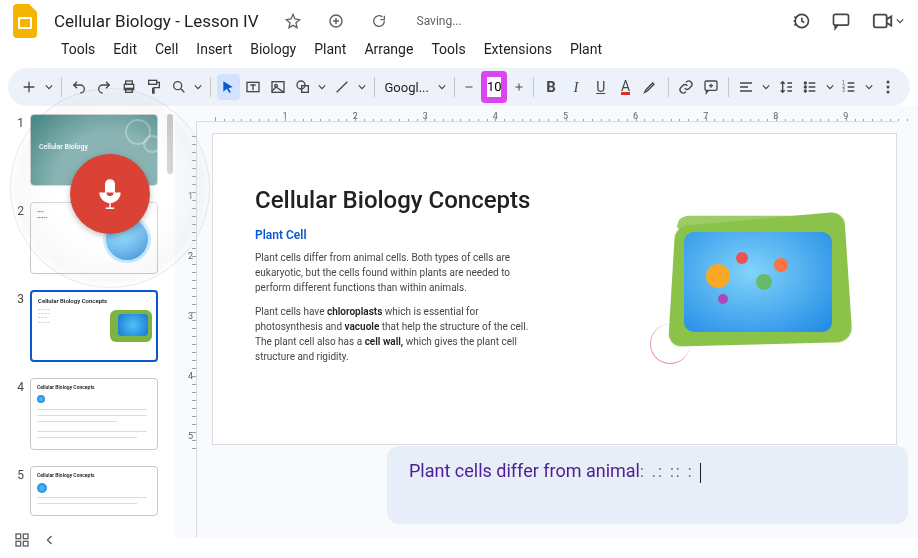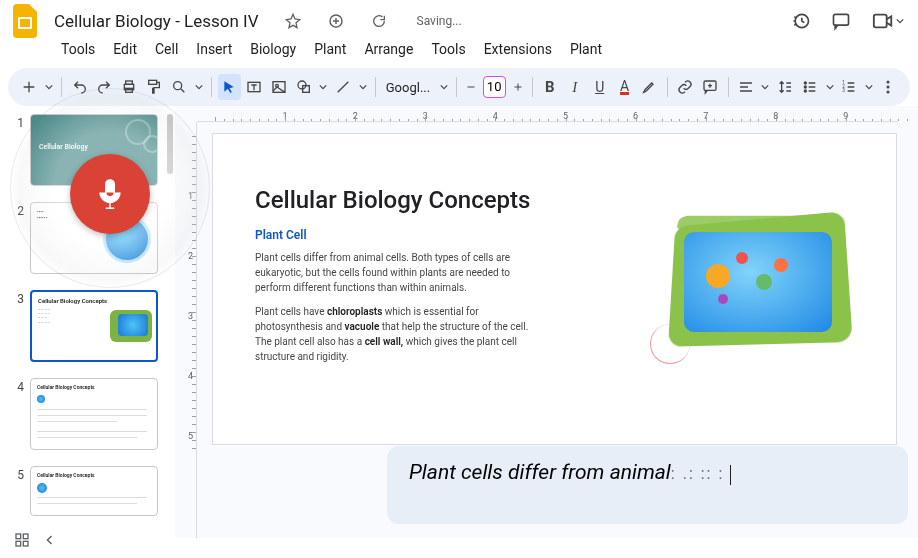--- a/index.html
+++ b/index.html
@@ -23,21 +23,21 @@
     
     .menubar { display:flex; gap: 4px; padding: 2px 0 2px 54px; font-size:14px; color:#1f1f1f; }
     .menubar div { padding: 3px 7px; cursor:pointer; border-radius:4px; }
 
     
     .toolbar { margin: 6px 8px 0 8px; background:#edf2fa; border-radius: 24px; height: 38px; display:flex; align-items:center; padding: 0 10px; gap: 2px; }
     .tb-btn { width:26px; height:26px; display:flex;align-items:center;justify-content:center; cursor:pointer; color:#444746; border-radius:4px;}
     .tb-sep { width:1px; height:20px; background:#c7c7c7; margin:0 4px; }
     .tb-drop { width:14px; display:flex;align-items:center;justify-content:center; color:#444746; cursor:pointer;}
     .fontbox { width:60px; font-size:13px; color:#1f1f1f; padding:0 4px; }
-    .sizebox { width:26px; height:22px; border:1px solid #d946ef; border-radius:4px; font-size:13px; text-align:center; line-height:20px; background:#fff; margin:0 2px;}
+    .sizebox { width:26px; height:32px; border:6px solid #d946ef; border-radius:4px; font-size:13px; text-align:center; line-height:20px; background:#fff; margin:0 2px;}
     .select-active { background:#d3e3fd; }
 
     
     .main { display:flex; height: calc(100% - 126px); }
     .thumb-panel { width: 175px; padding: 8px 4px 0 8px; overflow:hidden; position:relative; }
     .thumb-row { display:flex; align-items:flex-start; margin-bottom: 16px; }
     .thumb-num { width:16px; font-size:12px; color:#444746; padding-top:2px; text-align:right; margin-right:6px;}
     .thumb { width: 128px; height: 72px; border:1px solid #c7c7c7; border-radius:4px; background:#fff; overflow:hidden; position:relative; }
     .thumb.selected { border:2px solid #0b57d0; }
     .thumb-scrollbar { position:absolute; right:2px; top:8px; width:6px; height:60px; background:#c4c7c5; border-radius:3px; }
@@ -84,21 +84,21 @@
     .cell-interior { position:absolute; left:28px; top:28px; width:148px; height:100px; background: radial-gradient(ellipse at 45% 40%, #81d4fa, #1e88e5); border-radius:10px; }
     .organelle { position:absolute; border-radius:50%; }
     .o1 { left:50px; top:60px; width:24px; height:24px; background:#f9a825; }
     .o2 { left:80px; top:48px; width:12px; height:12px; background:#ef5350; }
     .o3 { left:100px; top:70px; width:16px; height:16px; background:#66bb6a; }
     .o4 { left:62px; top:90px; width:10px; height:10px; background:#ab47bc; }
     .o5 { left:118px; top:54px; width:14px; height:14px; background:#ff7043; }
     .cell-flagella { position:absolute; left:-6px; top:120px; width:40px; height:40px; border:1px solid #ef9a9a; border-radius:50%; border-right:transparent; border-top:transparent; }
 
     .caption-box { position:absolute; left:212px; right:10px; bottom:14px; height:78px; background:#e8eef7; border-radius:12px; padding:14px 22px; }
-    .caption-text { font-size:21px; color:#000000;font-style:italic; }
+    .caption-text { font-size:18px; color:#4c1d95; }
     .caption-dots { display:inline-block; letter-spacing:2px; color:#5f6368; }
     .cursor-blink { display:inline-block; width:1px; height:20px; background:#1f1f1f; margin-left:6px; vertical-align:middle; }
 
     
     .voice-overlay { position:absolute; left:-30px; top:78px; width:260px; height:260px; pointer-events:none; }
     .voice-ring { position:absolute; left:40px; top:10px; width:200px; height:200px; border-radius:50%; background: radial-gradient(circle, rgba(255,255,255,0.35) 40%, rgba(200,200,200,0.12) 65%, transparent 72%); border:1px solid rgba(120,120,120,0.15); }
     .voice-btn { position:absolute; left:100px; top:76px; width:80px; height:80px; border-radius:50%; background:#d94235; display:flex; align-items:center; justify-content:center; box-shadow:0 2px 6px rgba(0,0,0,0.25); pointer-events:auto; cursor:pointer; }
     .voice-btn svg { fill:#fff; }
 
     

